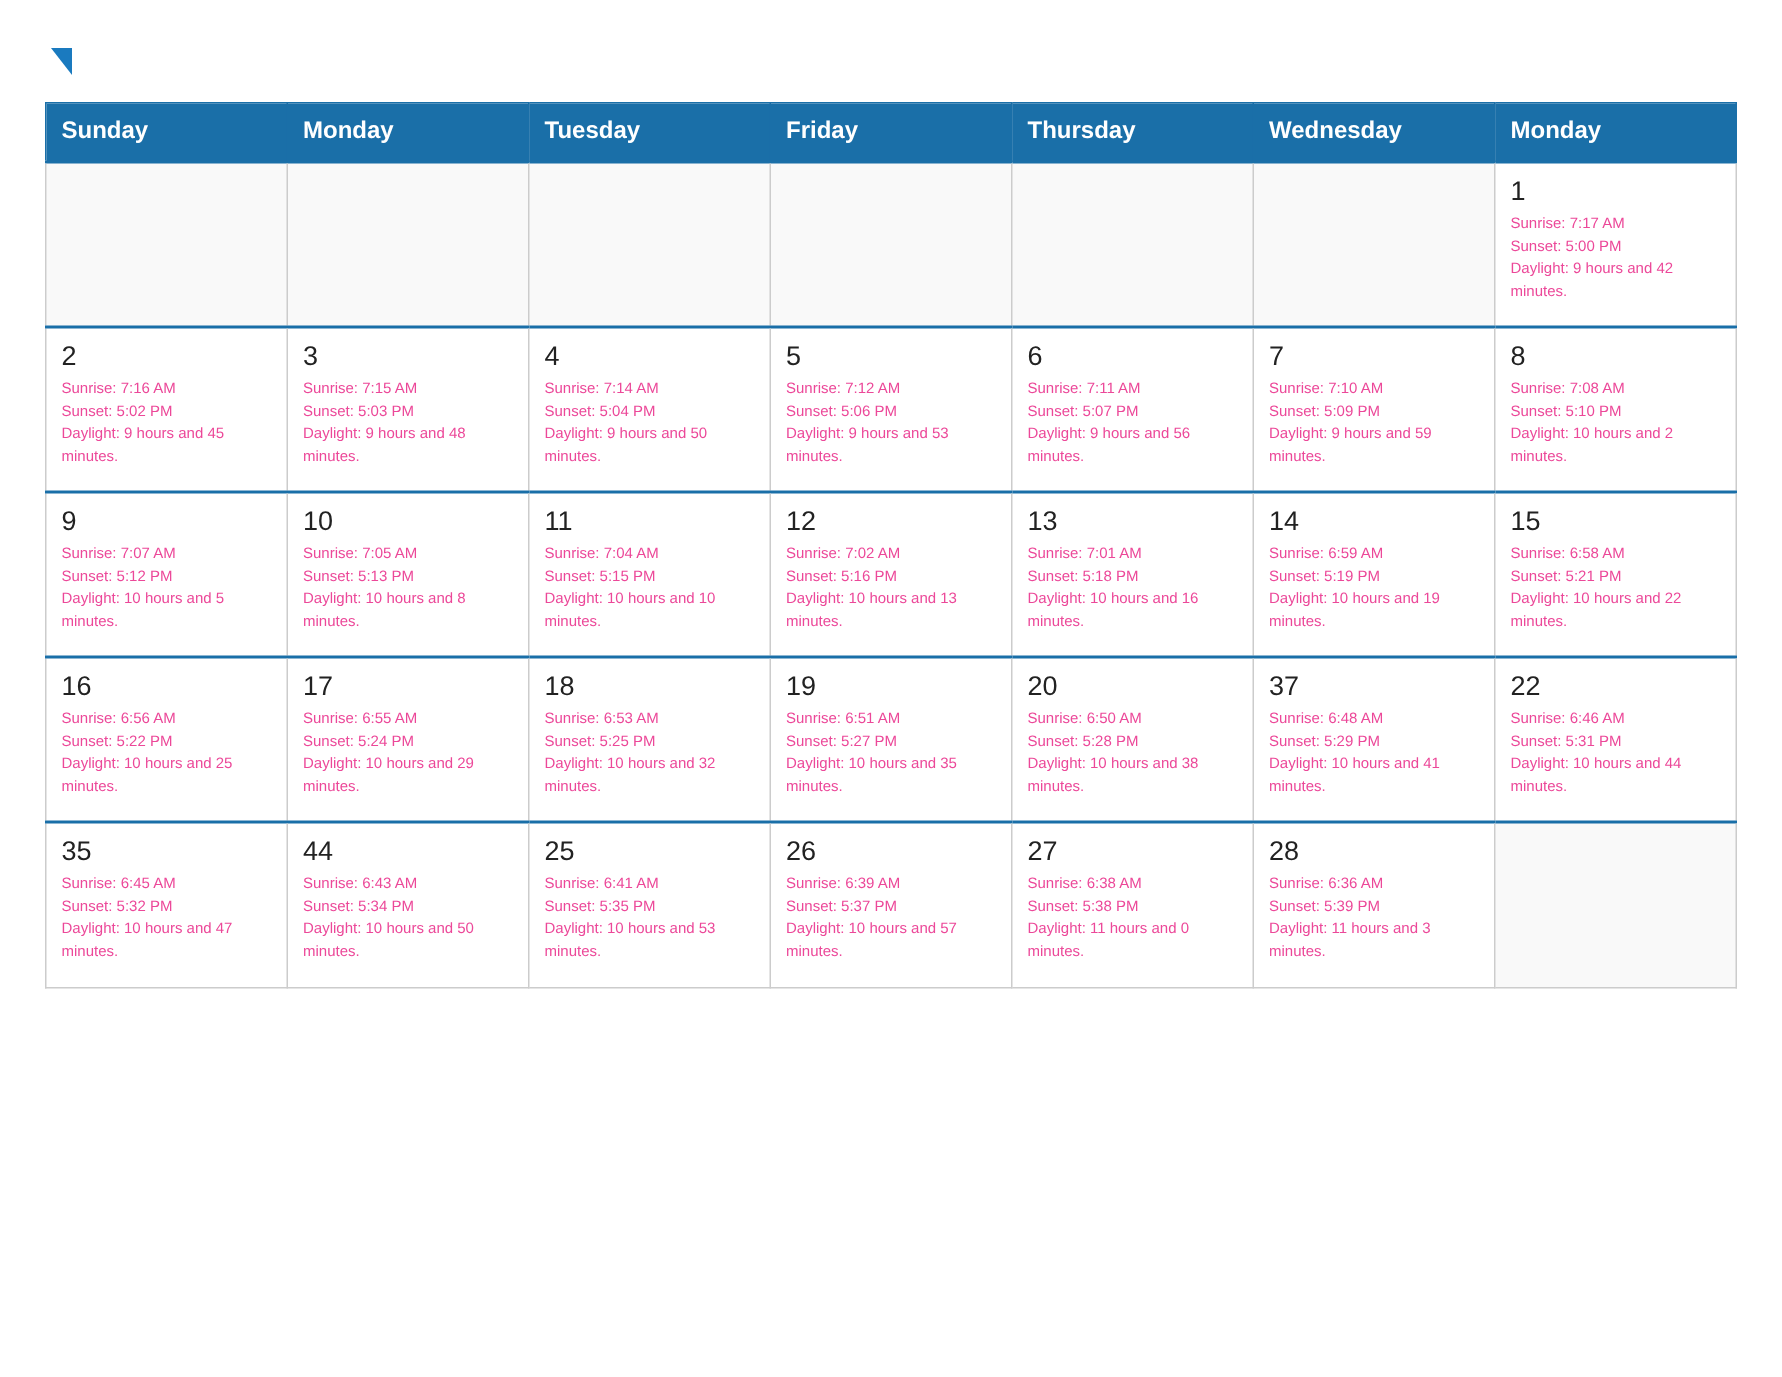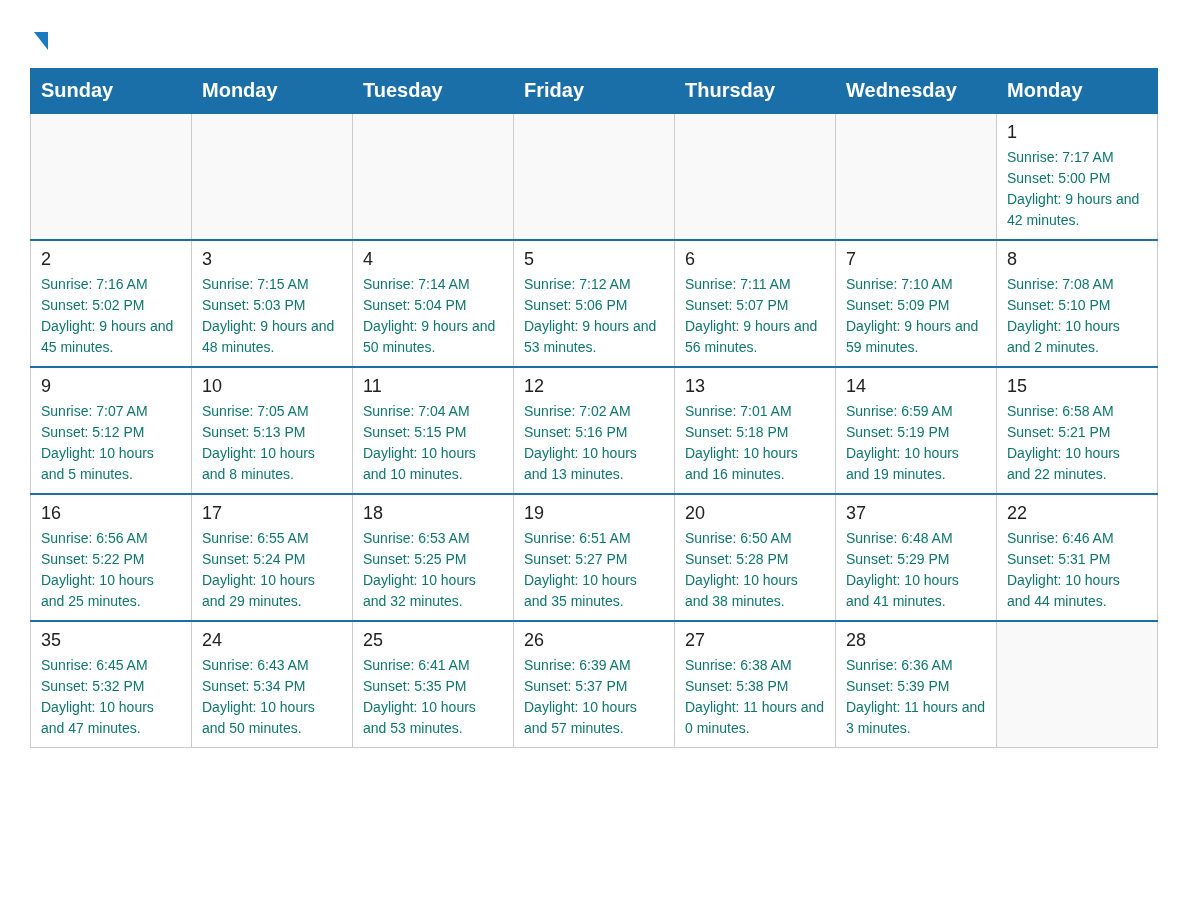--- a/index.html
+++ b/index.html
@@ -58,21 +58,21 @@
       color: #444;
       margin-top: 4px;
     }
     table {
       width: 100%;
       border-collapse: collapse;
     }
     th {
       background-color: #1a6fa8;
       color: #fff;
-      font-size: 20px;
+      font-size: 16px;
       font-weight: bold;
       padding: 10px 10px;
       text-align: left;
       border: 1px solid #1a6fa8;
     }
     td {
       vertical-align: top;
       padding: 8px 10px;
       border: 1px solid #ccc;
       border-top: 2px solid #1a6fa8;
@@ -83,22 +83,22 @@
       background: #fff;
     }
     .day-number {
       font-size: 18px;
       font-weight: normal;
       color: #222;
       margin-bottom: 4px;
       display: block;
     }
     .day-info {
-      font-size: 14px;
-      color: #0f766e;
+      font-size: 10px;
+      color: #ec4899;
       line-height: 1.5;
     }
     tr.week-row td {
       height: 110px;
     }
     .empty-cell {
       background: #f9f9f9;
     }
   </style>
 </head>
@@ -232,21 +232,21 @@
           <span class="day-number">22</span>
           <div class="day-info">Sunrise: 6:46 AM<br>Sunset: 5:31 PM<br>Daylight: 10 hours and 44 minutes.</div>
         </td>
       </tr>
       <tr class="week-row">
         <td>
           <span class="day-number">35</span>
           <div class="day-info">Sunrise: 6:45 AM<br>Sunset: 5:32 PM<br>Daylight: 10 hours and 47 minutes.</div>
         </td>
         <td>
-          <span class="day-number">24</span>
+          <span class="day-number">44</span>
           <div class="day-info">Sunrise: 6:43 AM<br>Sunset: 5:34 PM<br>Daylight: 10 hours and 50 minutes.</div>
         </td>
         <td>
           <span class="day-number">25</span>
           <div class="day-info">Sunrise: 6:41 AM<br>Sunset: 5:35 PM<br>Daylight: 10 hours and 53 minutes.</div>
         </td>
         <td>
           <span class="day-number">26</span>
           <div class="day-info">Sunrise: 6:39 AM<br>Sunset: 5:37 PM<br>Daylight: 10 hours and 57 minutes.</div>
         </td>

